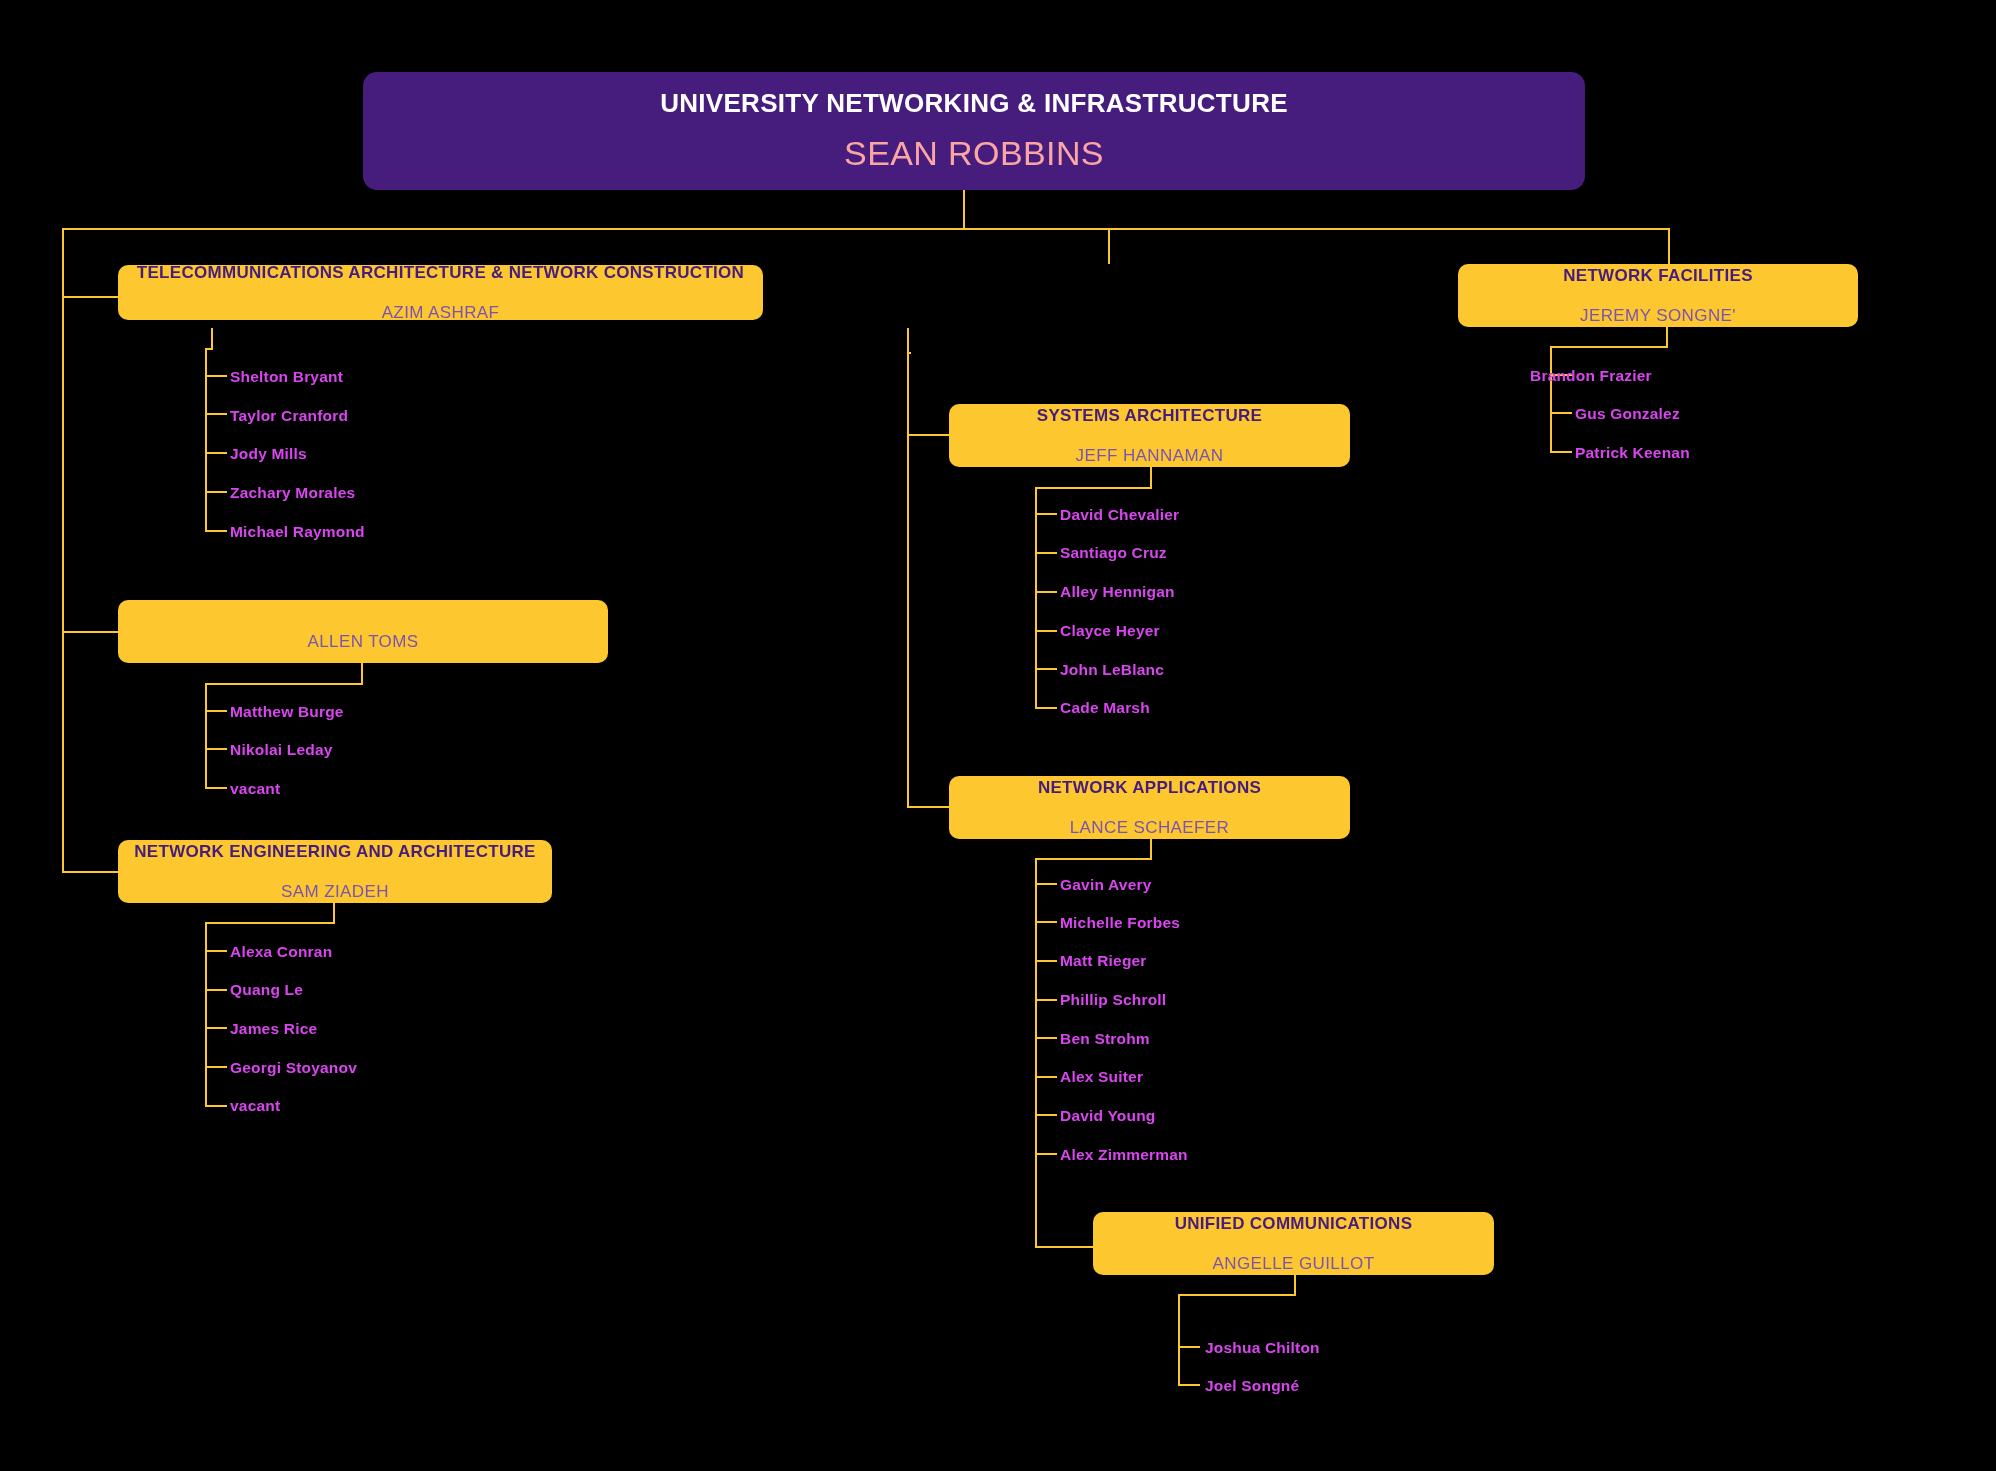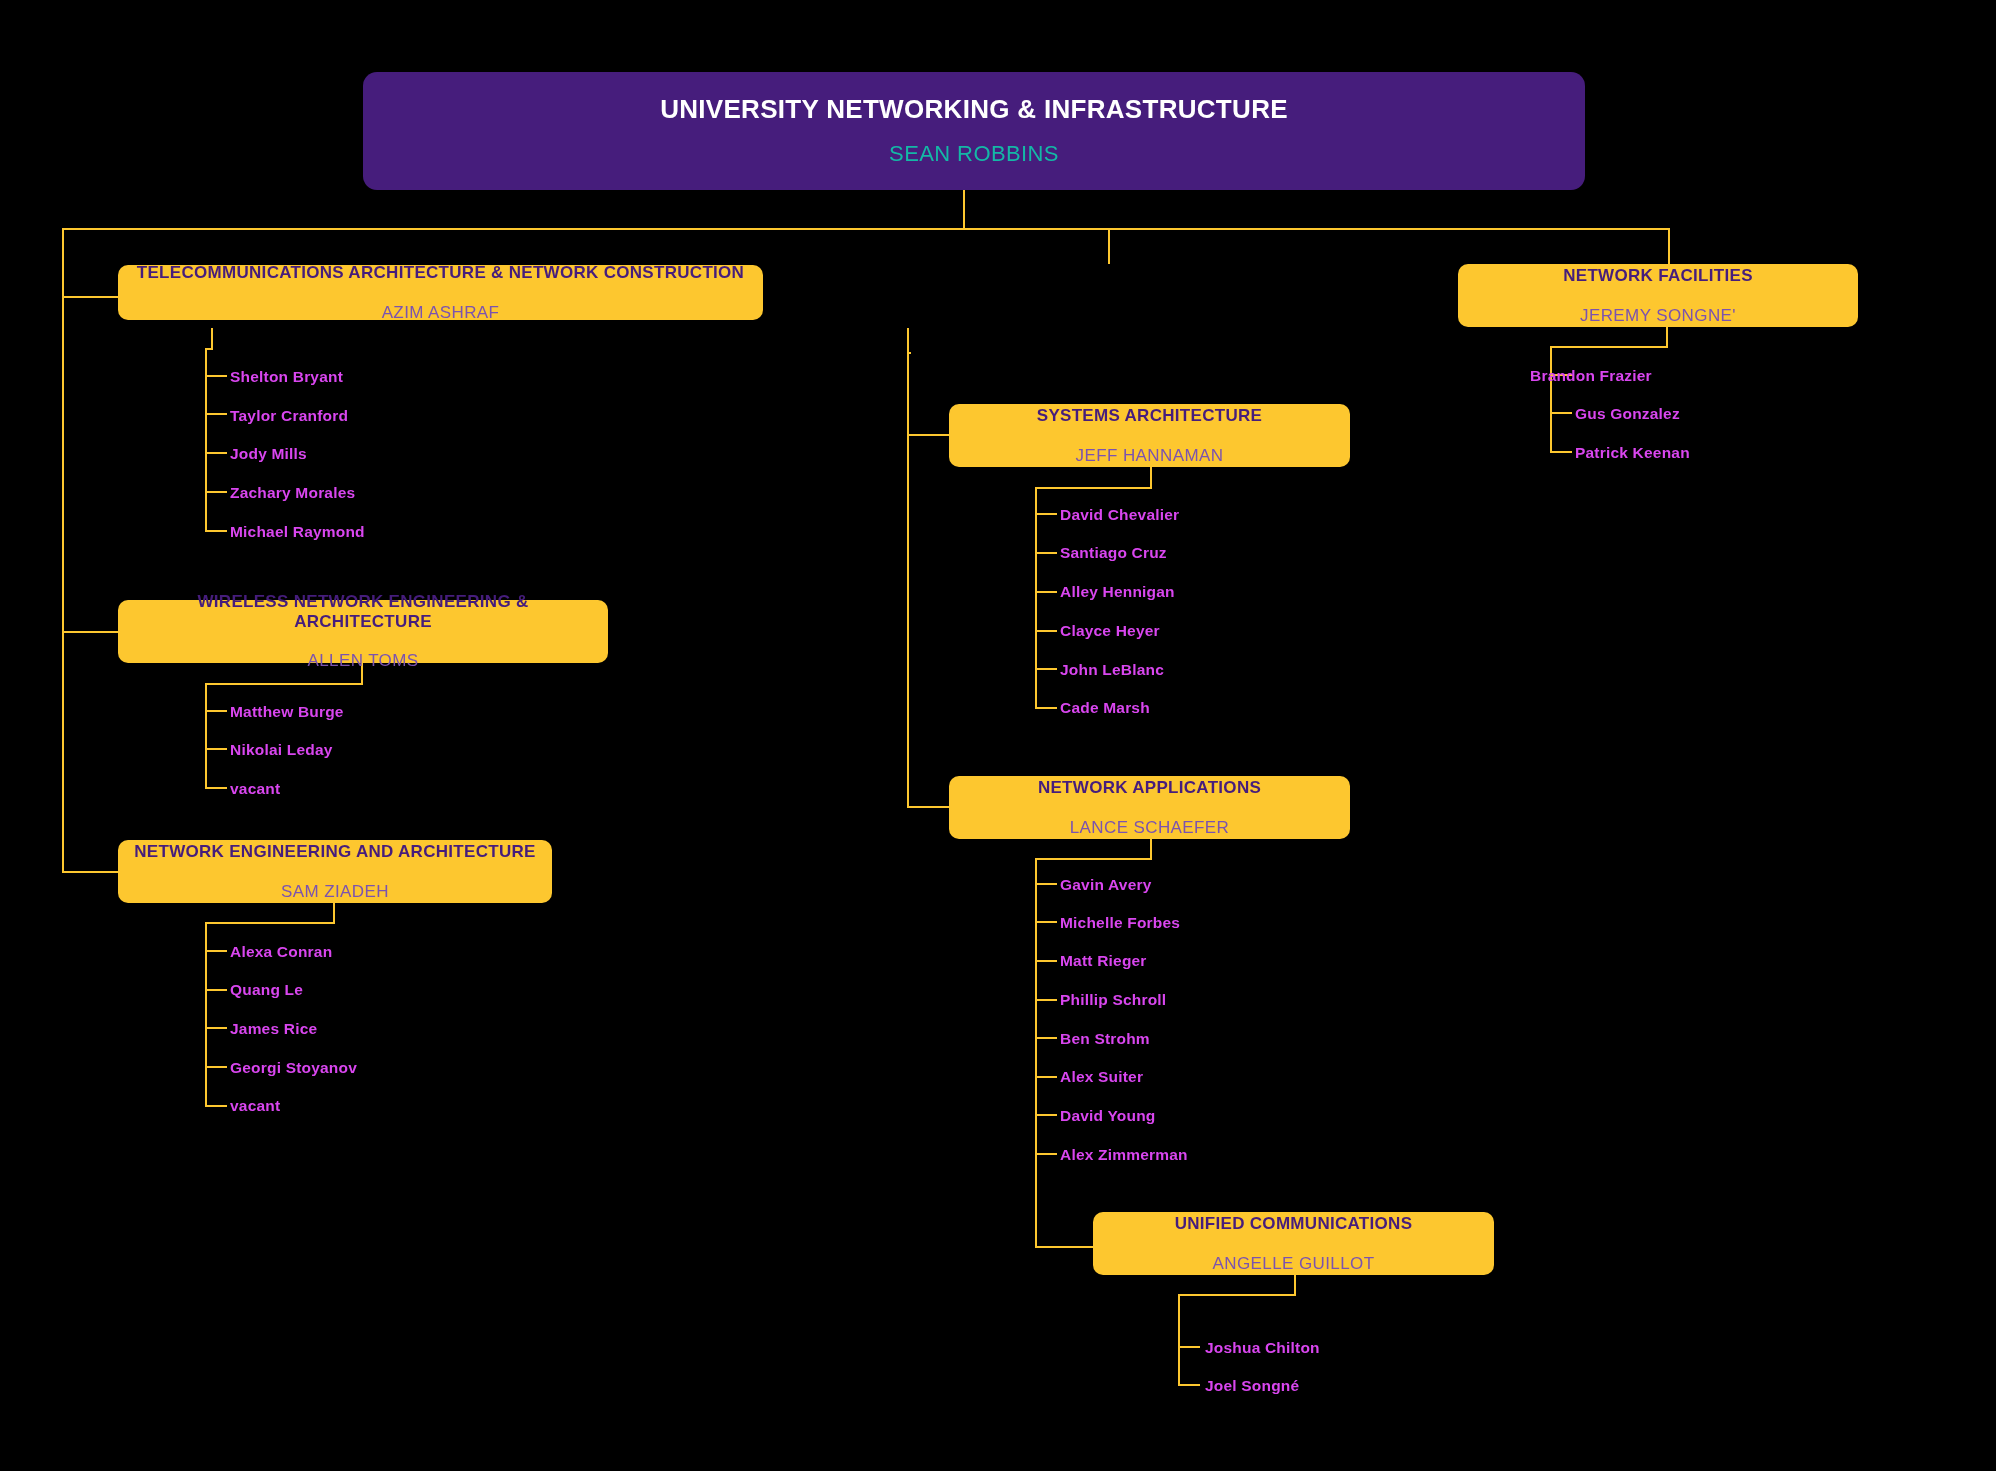--- a/index.html
+++ b/index.html
@@ -45,22 +45,22 @@
   }
   .node .n-name {
     line-height: 1.15;
     letter-spacing: 0.4px;
   }
   .node.root .n-title {
     color: #FFFFFF;
     font-size: 26px;
   }
   .node.root .n-name {
-    color: #14b8a6;
-    font-size: 22px;
+    color: #fca5a5;
+    font-size: 34px;
     margin-top: 16px;
   }
   .node.dept .n-title {
     color: #461D7C;
     font-size: 17px;
   }
   .node.dept .n-name {
     color: #7B53B0;
     font-size: 17px;
     margin-top: 20px;
@@ -182,21 +182,20 @@
     <div class="n-title">TELECOMMUNICATIONS ARCHITECTURE &amp; NETWORK CONSTRUCTION</div>
     <div class="n-name">AZIM ASHRAF</div>
   </div>
   <div class="staff" style="left:230px; top:369px;">Shelton Bryant</div>
   <div class="staff" style="left:230px; top:408px;">Taylor Cranford</div>
   <div class="staff" style="left:230px; top:446px;">Jody Mills</div>
   <div class="staff" style="left:230px; top:485px;">Zachary Morales</div>
   <div class="staff" style="left:230px; top:524px;">Michael Raymond</div>
 
   <div class="node dept" style="left:118px; top:600px; width:490px; height:63px;">
-    <div class="n-title">WIRELESS NETWORK ENGINEERING &amp; ARCHITECTURE</div>
     <div class="n-name">ALLEN TOMS</div>
   </div>
   <div class="staff" style="left:230px; top:704px;">Matthew Burge</div>
   <div class="staff" style="left:230px; top:742px;">Nikolai Leday</div>
   <div class="staff" style="left:230px; top:781px;">vacant</div>
 
   <div class="node dept" style="left:118px; top:840px; width:434px; height:63px;">
     <div class="n-title">NETWORK ENGINEERING AND ARCHITECTURE</div>
     <div class="n-name">SAM ZIADEH</div>
   </div>

